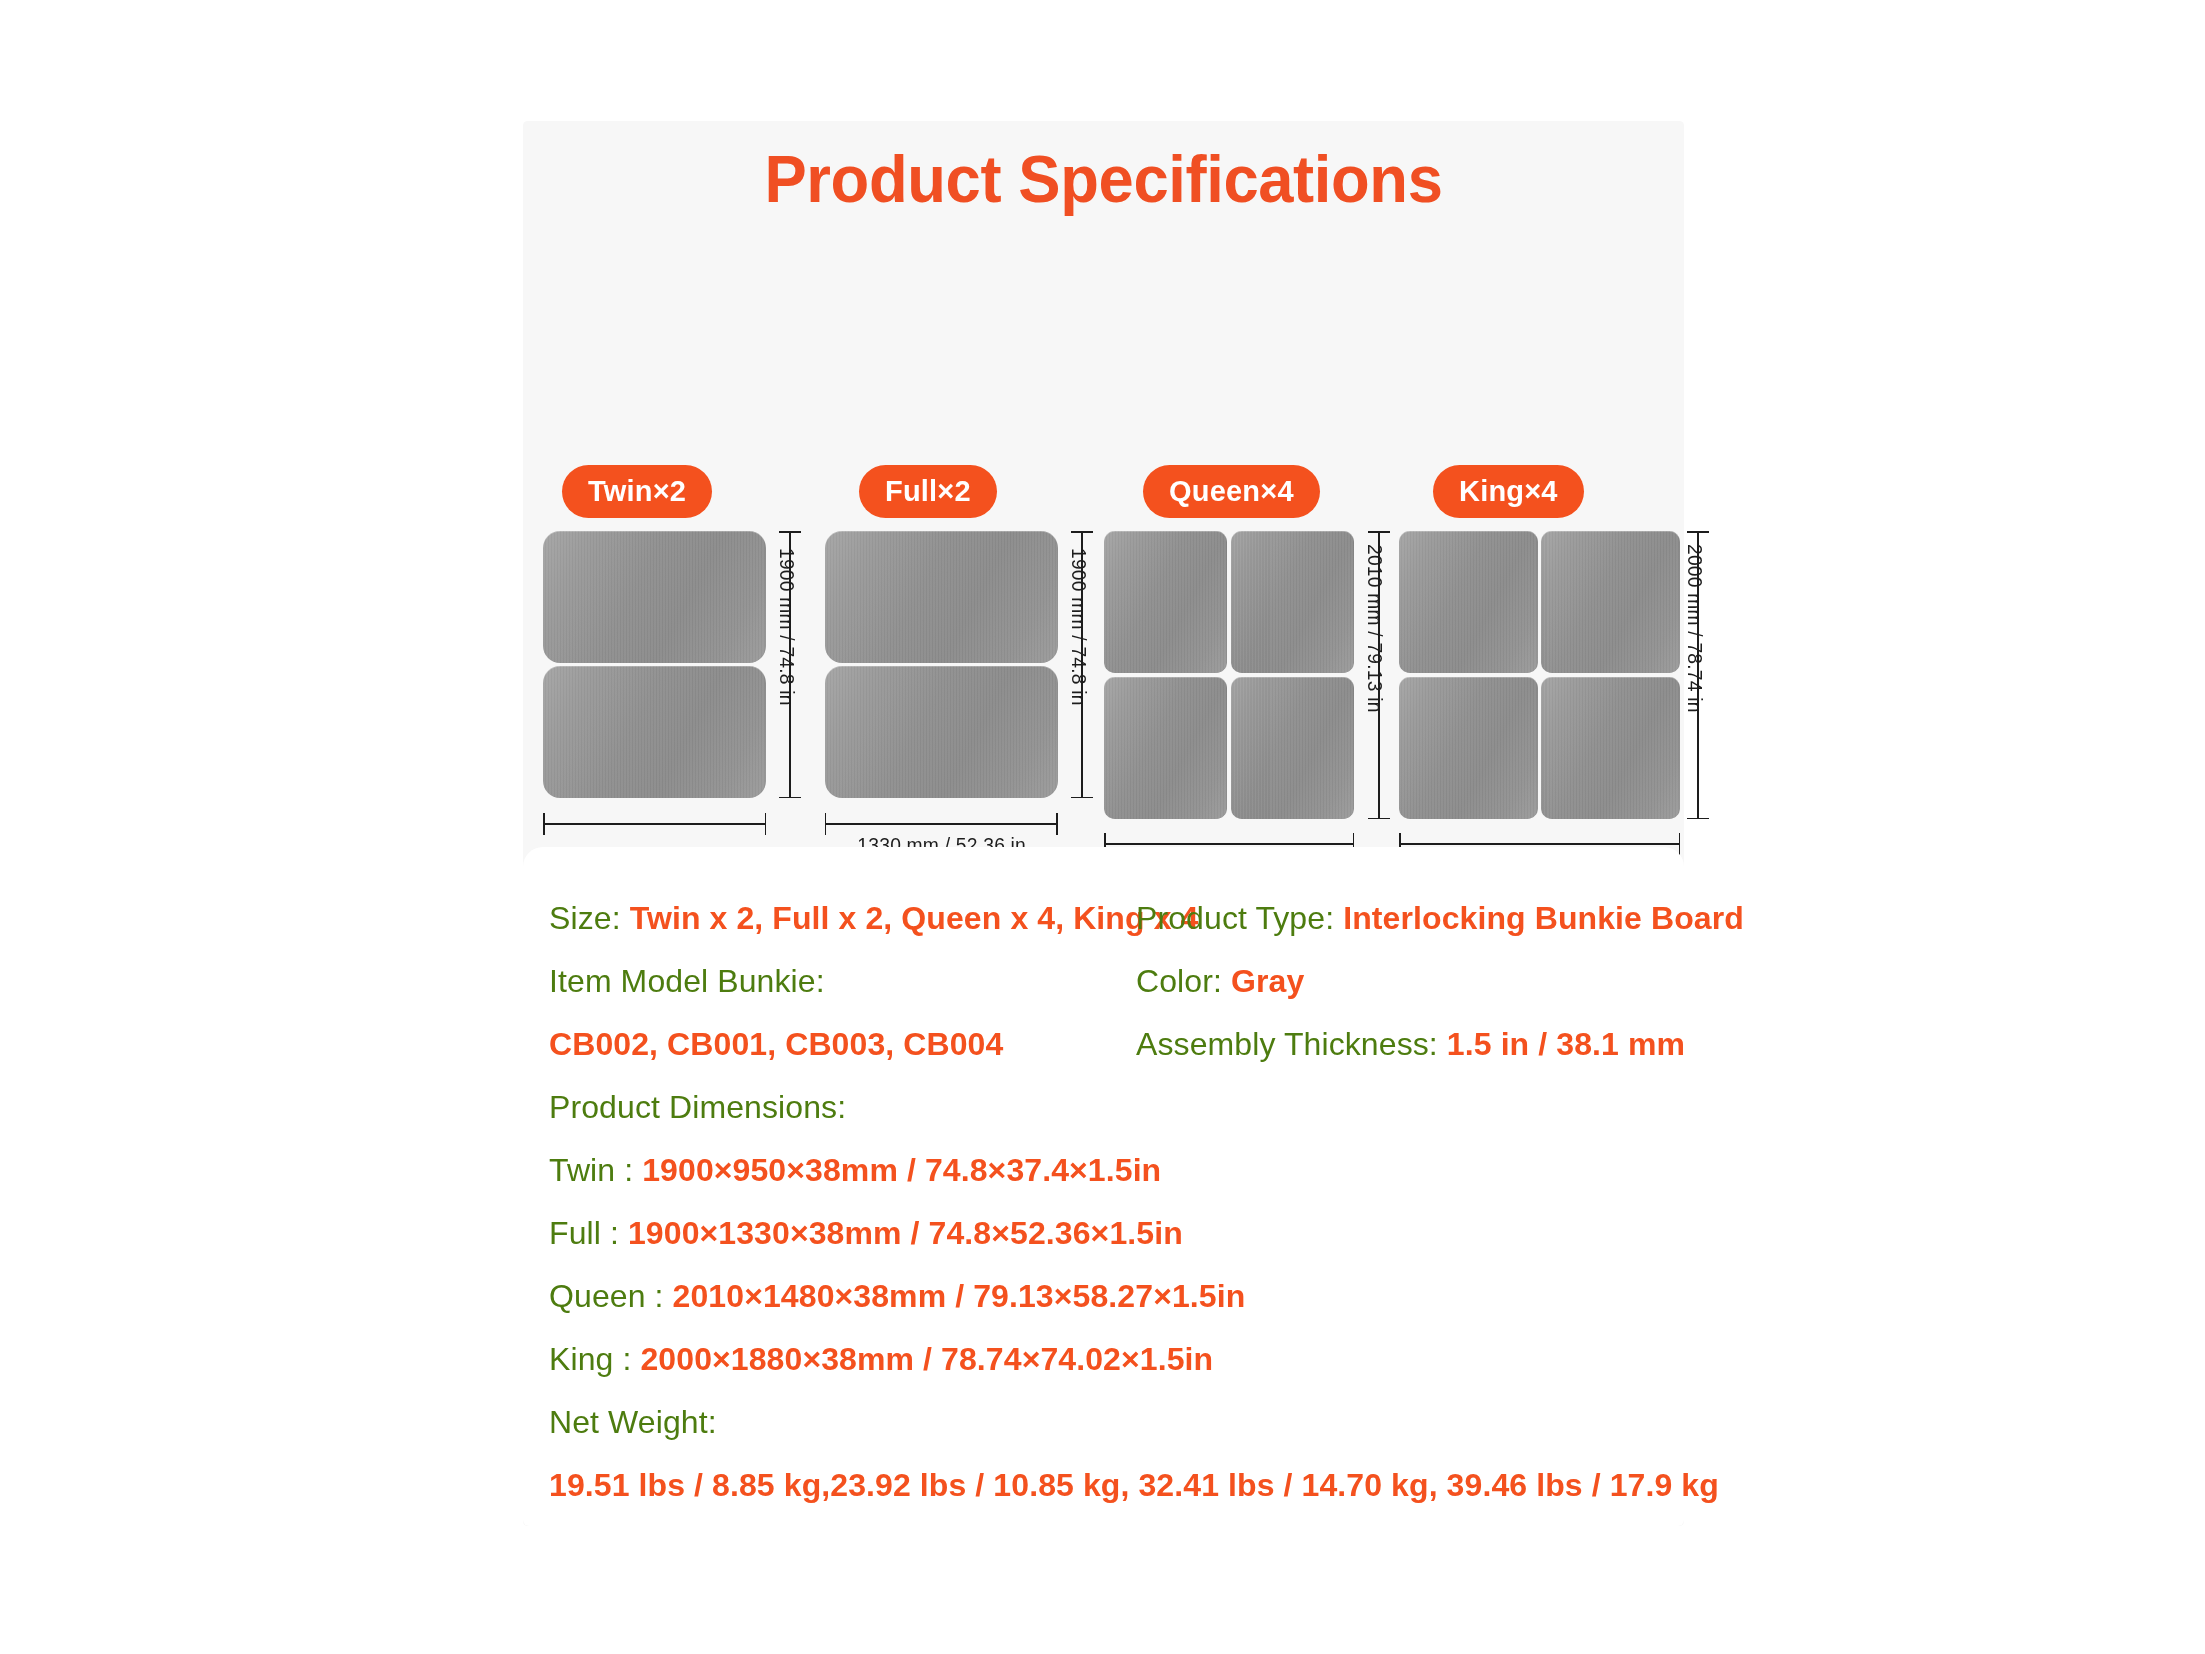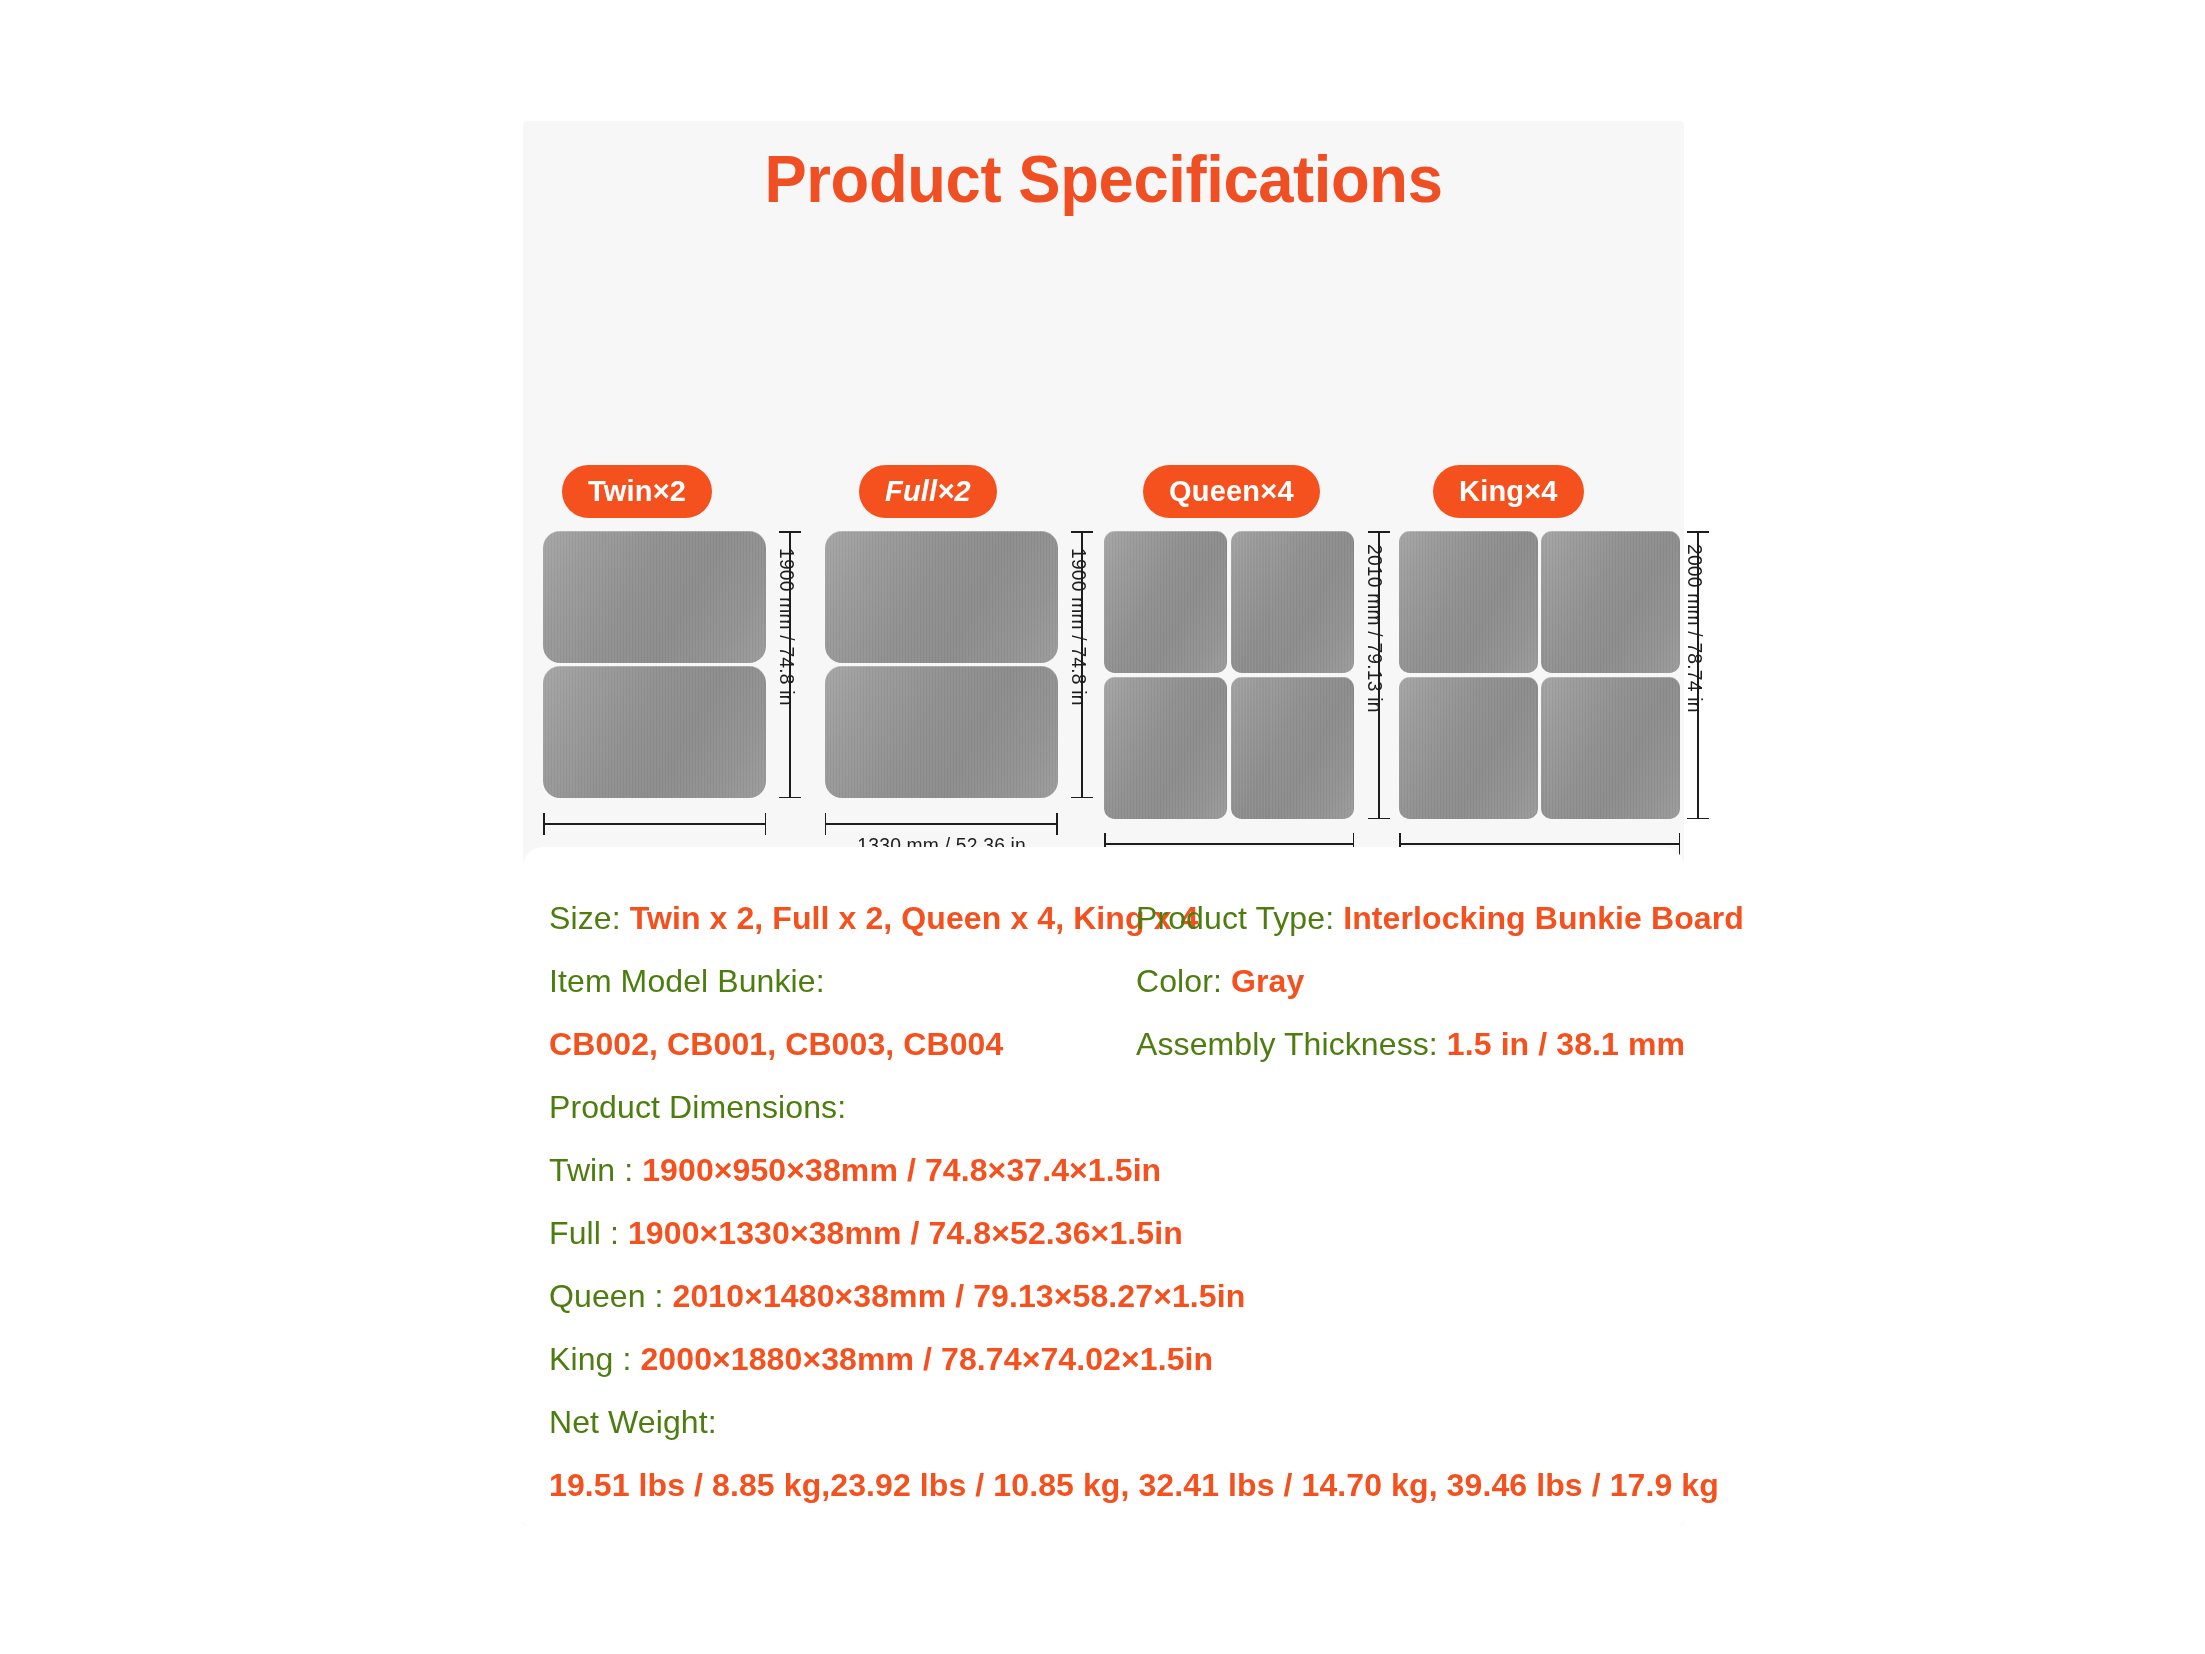--- a/index.html
+++ b/index.html
@@ -243,21 +243,21 @@
         </div>
 
         <div class="dim-v" style="left:266px;top:155px;height:267px;"></div>
         <div class="dim-v-label" style="left:274px;top:172px;">1900 mm / 74.8 in</div>
 
         <div class="dim-h" style="left:20px;top:447px;width:223px;"></div>
         <div class="dim-h-label" style="left:-15.5px;top:482px;width:294px;">950 mm / 37.4 in</div>
       </div>
 
       <div class="product-block" style="left:291px;width:291px;height:464px;">
-        <div class="size-badge" style="left:45px;font-style:italic;">Full×2</div>
+        <div class="size-badge" style="left:45px;">Full×2</div>
 
         <div class="board" style="left:10.8px;top:155px;width:233px;height:267px;grid-template-columns:1fr;grid-template-rows:1fr 1fr;">
           <div class="panel soft"></div>
           <div class="panel soft"></div>
         </div>
 
         <div class="dim-v" style="left:267px;top:155px;height:267px;"></div>
         <div class="dim-v-label" style="left:275px;top:172px;">1900 mm / 74.8 in</div>
 
         <div class="dim-h" style="left:10.8px;top:447px;width:233px;"></div>

